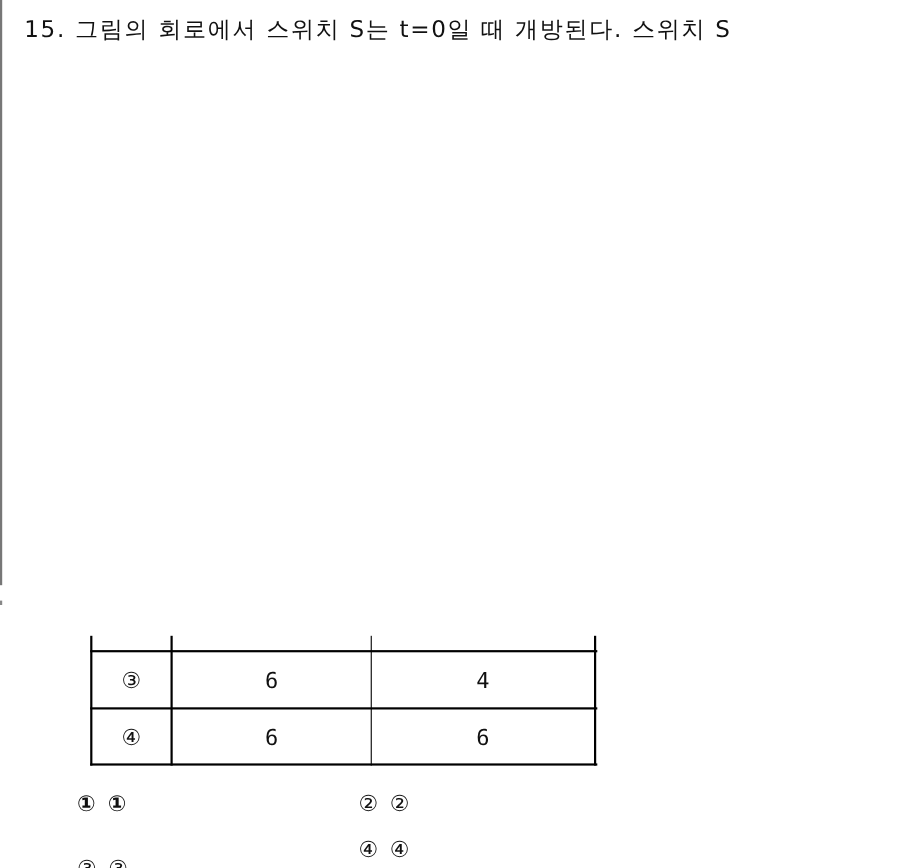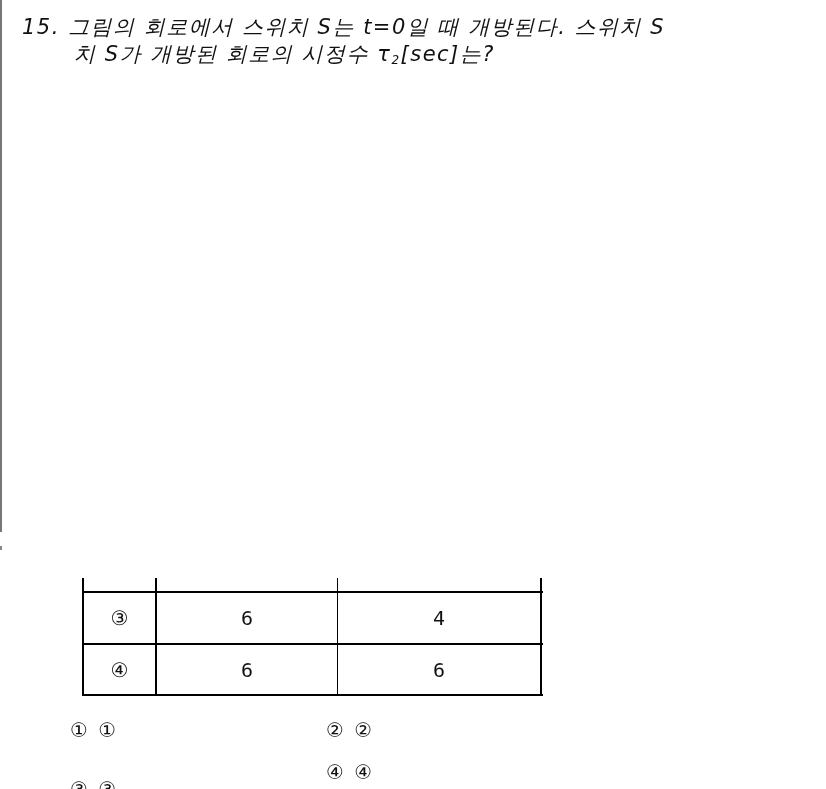--- a/index.html
+++ b/index.html
@@ -13,21 +13,21 @@
     background: #777;
   }
   .left-tick {
     position: absolute; left: 0; top: 546px; width: 2px; height: 4px;
     background: #888;
   }
   .question {
     position: absolute; left: 22px; top: 14px; width: 790px;
     font-size: 21px; line-height: 27px; letter-spacing: 1.5px;
   }
-  .q-line { display: block; white-space: pre; font-style: italic; }
+  .q-line { display: block; white-space: pre; }
   .q-indent { padding-left: 52px; }
   .tau sub { font-size: 12px; vertical-align: -3px; }
   .table-wrap {
     position: absolute; left: 82px; top: 578px; width: 461px; height: 118px;
   }
   .vline { position: absolute; top: 0; width: 2px; height: 118px; background: #000; }
   .hline { position: absolute; left: 0; height: 2px; background: #000; width: 461px; }
   .cell {
     position: absolute; display: flex; align-items: center; justify-content: center;
     font-family: "DejaVu Sans Mono", "Liberation Mono", monospace;
@@ -40,21 +40,20 @@
   .choice { position: absolute; white-space: pre; letter-spacing: 2px; }
 </style>
 </head>
 <body>
 
 <div class="left-rule"></div>
 <div class="left-tick"></div>
 
 <div class="question">
   <span class="q-line"><span>15.</span> <span>그림의 회로에서 스위치 S는 t=0일 때 개방된다. 스위치 S</span></span>
-  <span class="q-line q-indent"><span>치 S가 개방된 회로의 시정수 </span><span class="tau"><span>τ</span><sub>2</sub></span><span>[sec]는?</span></span>
 </div>
 
 <div class="table-wrap">
   <div class="vline" style="left:0;"></div>
   <div class="vline" style="left:73px;"></div>
   <div class="vline" style="left:255px; width:1px;"></div>
   <div class="vline" style="left:458px;"></div>
   <div class="hline" style="top:13px;"></div>
   <div class="hline" style="top:65px;"></div>
   <div class="hline" style="top:116px;"></div>
@@ -62,17 +61,17 @@
   <div class="cell" style="left:2px; top:15px; width:71px; height:50px;">③</div>
   <div class="cell" style="left:75px; top:15px; width:180px; height:50px;">6</div>
   <div class="cell" style="left:256px; top:15px; width:202px; height:50px;">4</div>
 
   <div class="cell" style="left:2px; top:67px; width:71px; height:49px;">④</div>
   <div class="cell" style="left:75px; top:67px; width:180px; height:49px;">6</div>
   <div class="cell" style="left:256px; top:67px; width:202px; height:49px;">6</div>
 </div>
 
 <div class="choices">
-  <div class="choice" style="left:0; top:0;"><span>①</span> <span>①</span></div>
+  <div class="choice" style="left:0; top:0;font-weight:bold;"><span>①</span> <span>①</span></div>
   <div class="choice" style="left:256px; top:0;"><span>②</span> <span>②</span></div>
   <div class="choice" style="left:0; top:59px;"><span>③</span> <span>③</span></div>
   <div class="choice" style="left:256px; top:42px;text-align:right;"><span>④</span> <span>④</span></div>
 </div>
 
 </body></html>

